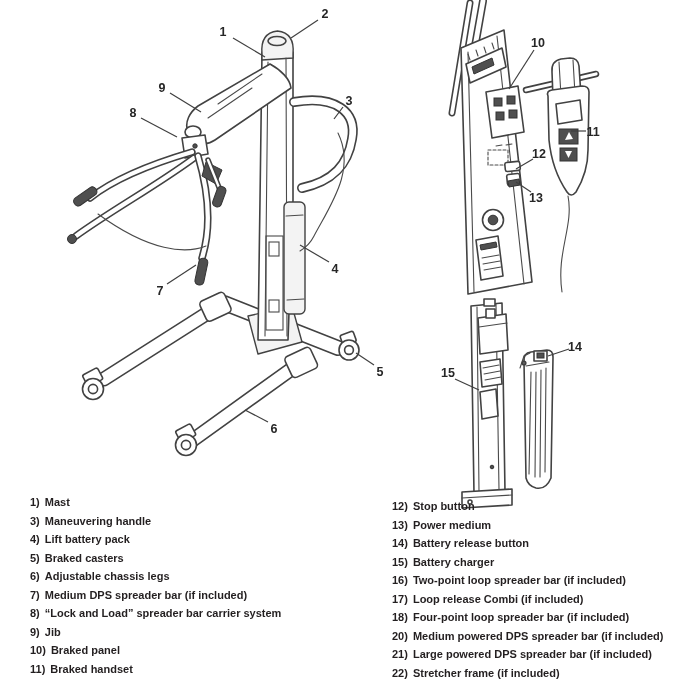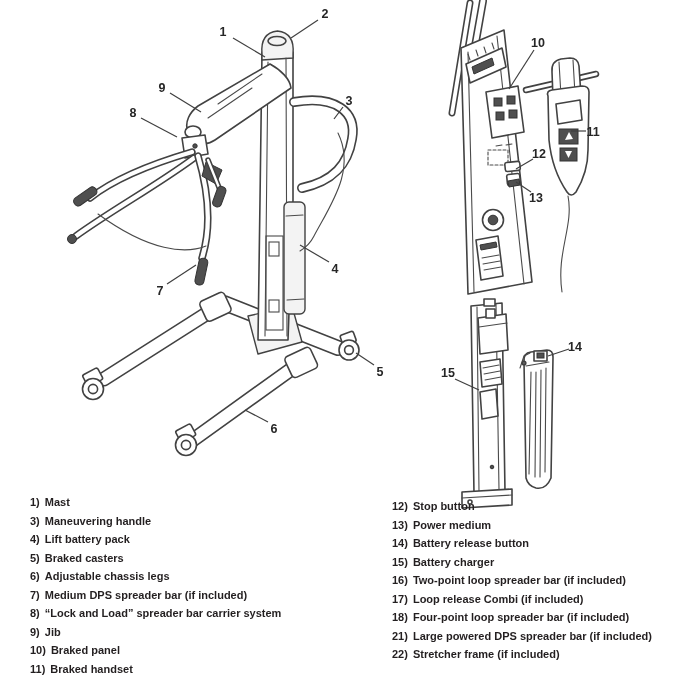--- a/index.html
+++ b/index.html
@@ -242,16 +242,17 @@
       <div class="lgline"><span class="num">11)</span><span>Braked handset</span></div>
     </div>
   <div class="legend-col" id="legend-col-1">
       <div class="lgline"><span class="num">12)</span><span>Stop button</span></div>
       <div class="lgline"><span class="num">13)</span><span>Power medium</span></div>
       <div class="lgline"><span class="num">14)</span><span>Battery release button</span></div>
       <div class="lgline"><span class="num">15)</span><span>Battery charger</span></div>
       <div class="lgline"><span class="num">16)</span><span>Two-point loop spreader bar (if included)</span></div>
       <div class="lgline"><span class="num">17)</span><span>Loop release Combi (if included)</span></div>
       <div class="lgline"><span class="num">18)</span><span>Four-point loop spreader bar (if included)</span></div>
+      <div class="lgline"><span class="num">20)</span><span>Medium powered DPS spreader bar (if included)</span></div>
       <div class="lgline"><span class="num">21)</span><span>Large powered DPS spreader bar (if included)</span></div>
       <div class="lgline"><span class="num">22)</span><span>Stretcher frame (if included)</span></div>
     </div>
 </div>
 
 </body></html>

